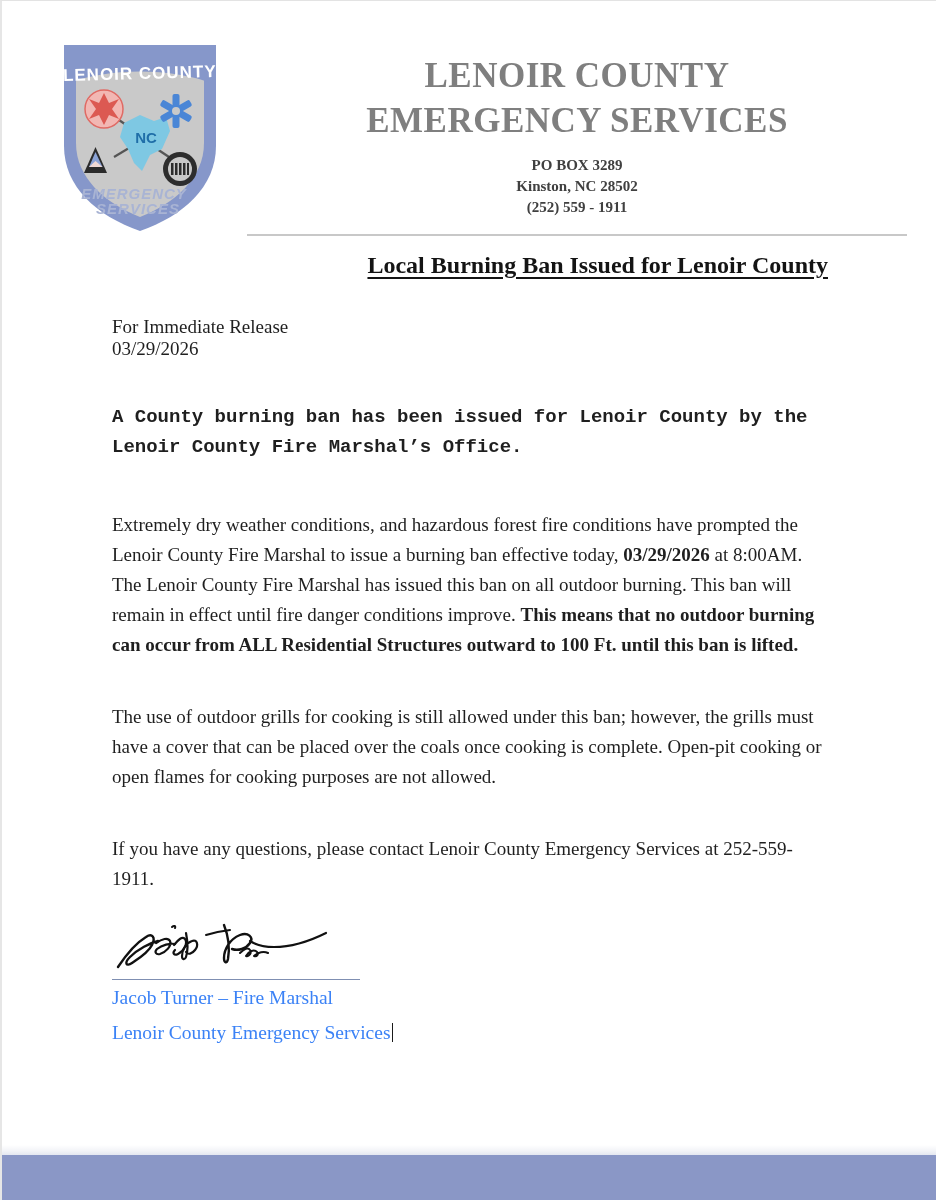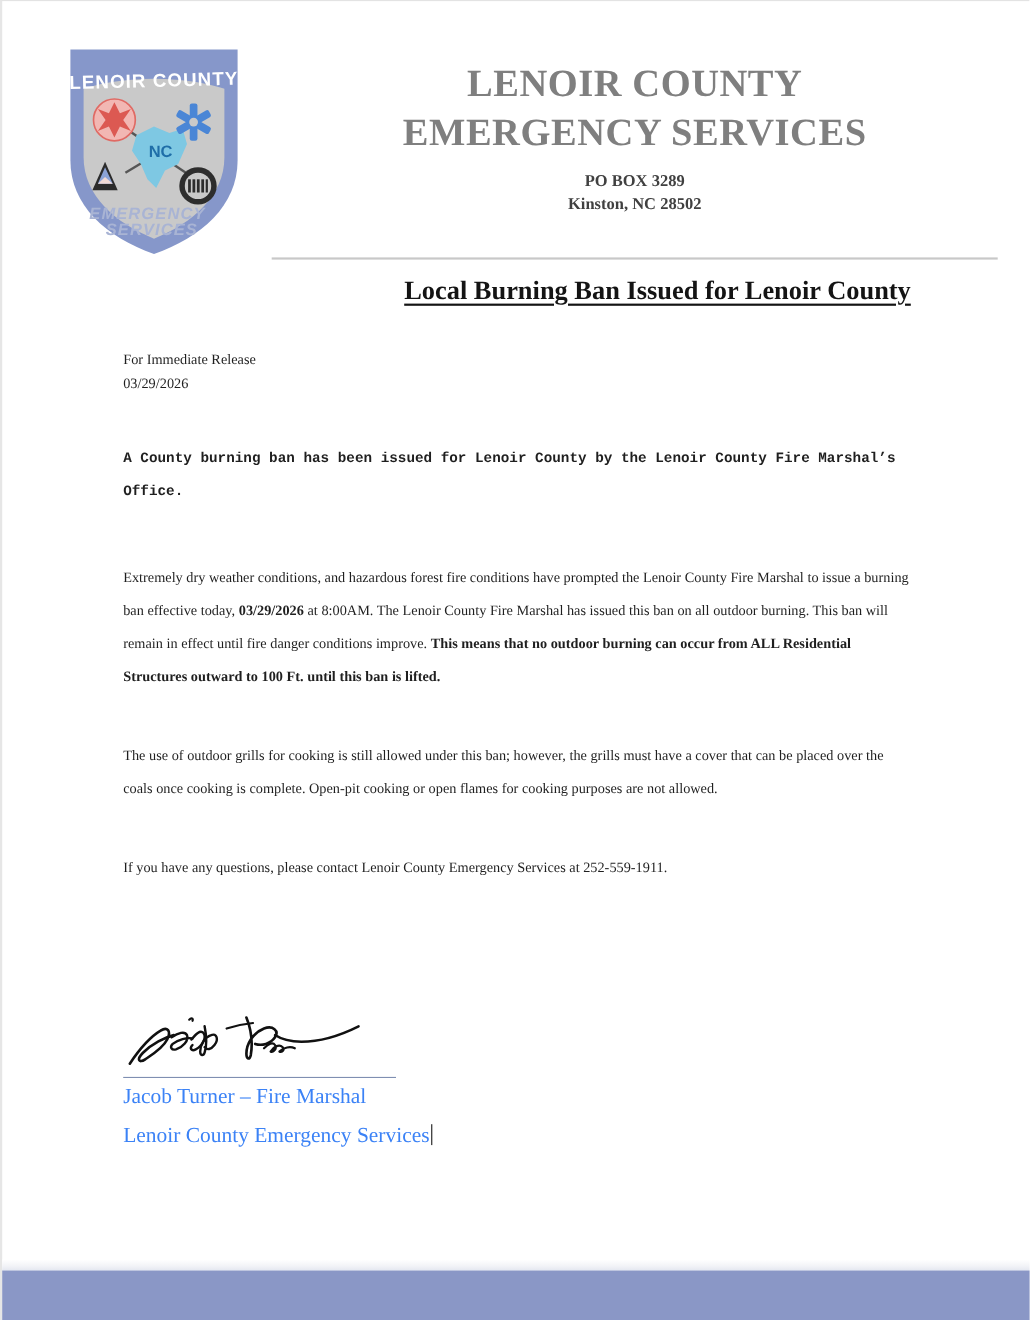--- a/index.html
+++ b/index.html
@@ -115,21 +115,21 @@
   
   #body-area {
     position: absolute;
     left: 110px;
     top: 315px;
     width: 716px;
     color: #1a1a1a;
   }
   .para {
     font-family: "Liberation Serif", "DejaVu Serif", serif;
-    font-size: 13px;
+    font-size: 19px;
     line-height: 30px;
     color: #1f1f1f;
     margin: 0;
   }
   .para.tight { line-height: 22px; }
   .para.bold { font-weight: bold; font-family: Liberation Mono, monospace; }
   .para b { font-weight: bold; }
   .gap-md { height: 42px; }
   .gap-lg { height: 48px; }
 
@@ -226,20 +226,21 @@
         <text x="84" y="181" font-family="Liberation Sans, sans-serif" font-size="15" font-weight="bold" fill="#a9b4d4" text-anchor="middle" font-style="italic" letter-spacing="1">SERVICES</text>
       </svg>
     </div>
 
     <div id="title-block">
       <div class="org-line">LENOIR COUNTY</div>
       <div class="org-line">EMERGENCY SERVICES</div>
       <div id="addr-block">
         <div>PO BOX 3289</div>
         <div>Kinston, NC 28502</div>
+        <div>(252) 559 - 1911</div>
       </div>
     </div>
 
     <div id="header-rule"></div>
   </div>
 
   <div id="doc-title">
     <span>Local Burning Ban Issued for Lenoir County</span>
   </div>
 

